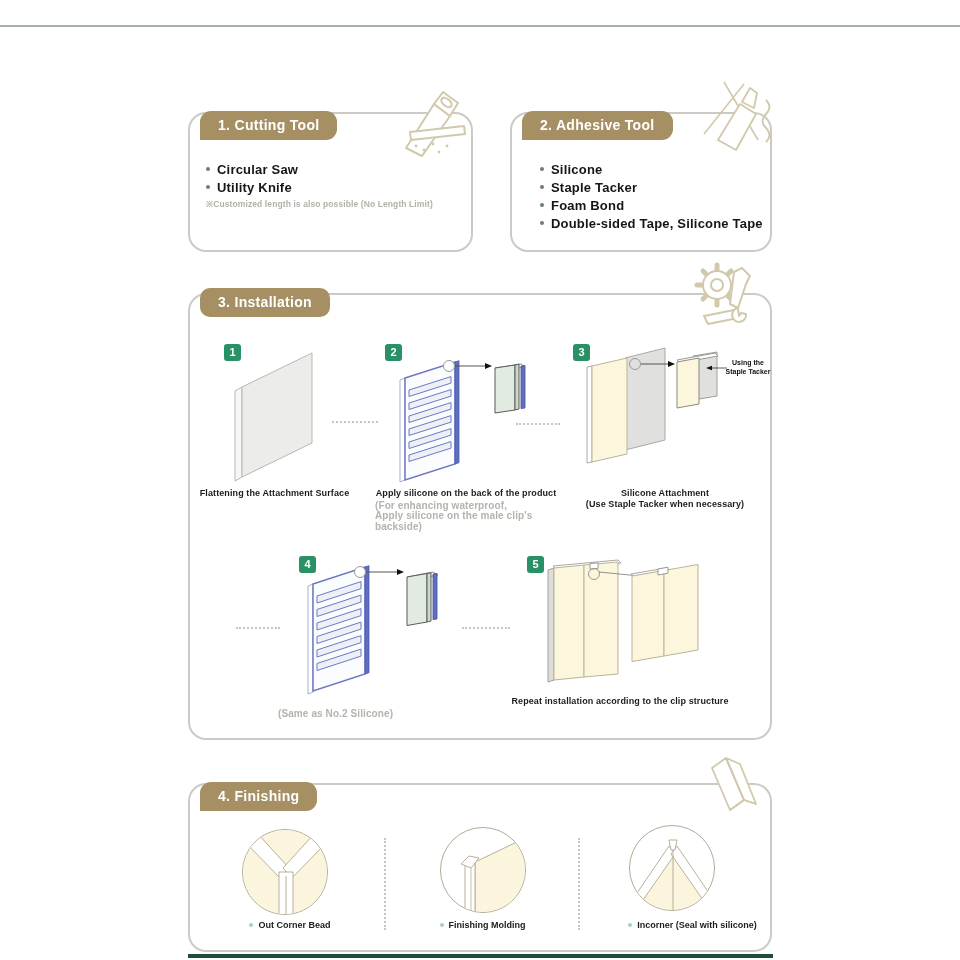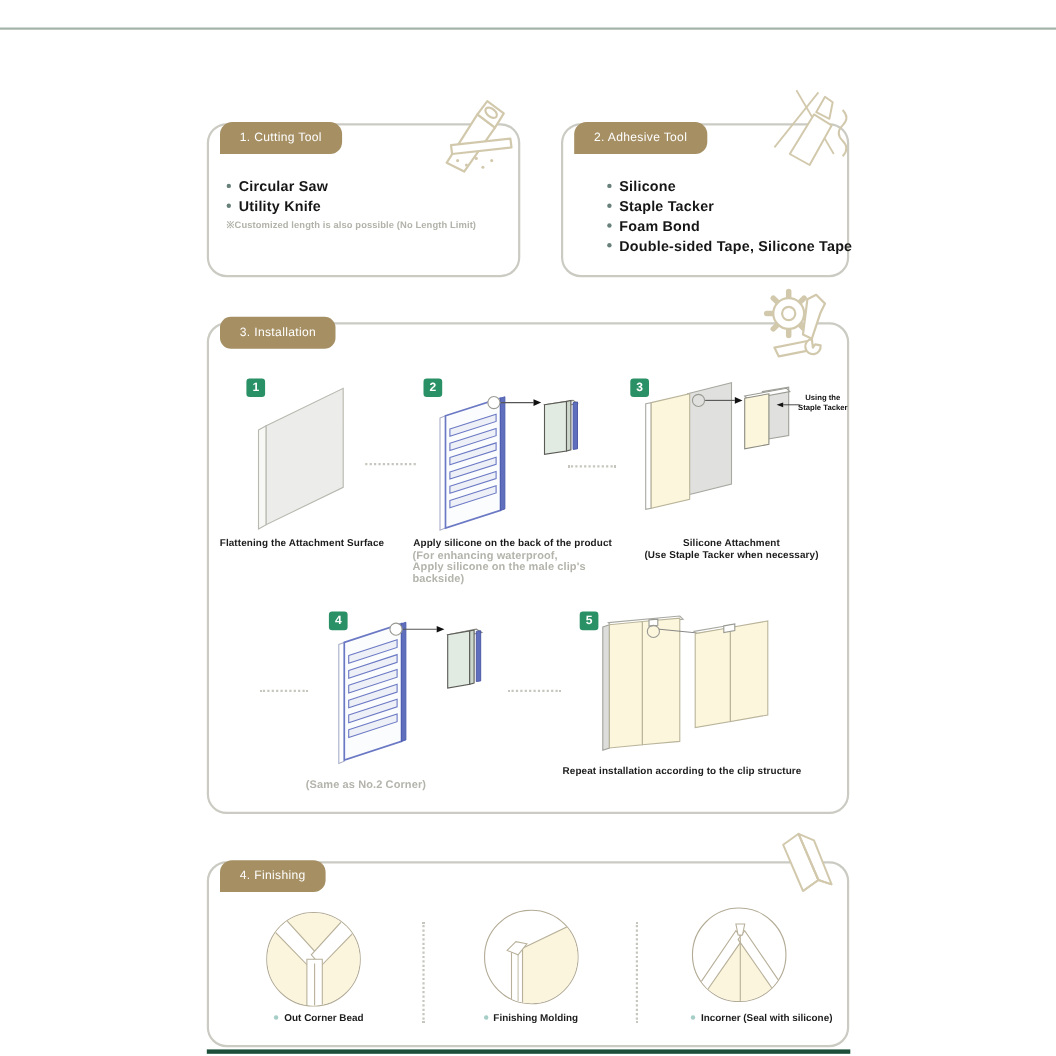--- a/index.html
+++ b/index.html
@@ -13,22 +13,22 @@
     background:#2a9065; border-radius:13px; color:#fff; font-weight:bold; font-size:25px;
     letter-spacing:1px; text-align:center; line-height:51px; z-index:2; }
 
   
   .sec-box { position:absolute; border:2px solid #cbcbc3; border-radius:18px; background:#fff; }
   #box-cutting  { left:188px; top:112px; width:285px; height:140px; }
   #box-adhesive { left:510px; top:112px; width:262px; height:140px; }
   #box-install  { left:188px; top:293px; width:584px; height:447px; }
   #box-finish   { left:188px; top:783px; width:584px; height:169px; }
 
-  .sec-label { position:absolute; height:29px; background:#a58f63; color:#fff; font-weight:normal;
-    font-size:11px; line-height:29px; padding:0 18px; border-radius:11px 11px 11px 0;
+  .sec-label { position:absolute; height:29px; background:#a58f63; color:#fff; font-weight:bold;
+    font-size:14px; line-height:29px; padding:0 18px; border-radius:11px 11px 11px 0;
     letter-spacing:.3px; z-index:3; }
 
   
   .tool-list { position:absolute; }
   .tool-item { display:flex; align-items:center; gap:7px; height:18px; font-weight:bold;
     font-size:13px; color:#161616; letter-spacing:.2px; }
   .dot { width:4px; height:4px; border-radius:50%; background:#68807a; flex:0 0 auto; }
   .note { color:#b2b2aa; font-size:8.5px; font-weight:bold; margin-top:2px; letter-spacing:.1px; }
 
   
@@ -101,21 +101,21 @@
       <line x1="6" y1="54" x2="46" y2="4"></line>
       <line x1="26" y1="2" x2="60" y2="60"></line>
     </g>
     <g fill="#ffffff" stroke="#d2c9ad" stroke-width="1.8" stroke-linejoin="round">
       <polygon points="20,60 42,24 58,34 38,70"></polygon>
       <polygon points="44,22 52,8 59,13 56,28"></polygon>
     </g>
     <path d="M68,20 q7,7 0,14 q-7,7 0,14 q7,7 0,14" fill="none" stroke="#d2c9ad" stroke-width="1.8"></path>
   </svg>
 
-  <div class="tool-list" style="left:552px; top:160px;">
+  <div class="tool-list" style="left:540px; top:160px;">
     <div class="tool-item">
       <span class="dot"></span>
       <span>Silicone</span>
     </div>
     <div class="tool-item">
       <span class="dot"></span>
       <span>Staple Tacker</span>
     </div>
     <div class="tool-item">
       <span class="dot"></span>
@@ -242,21 +242,21 @@
   <div class="dots-h" style="left:236px; top:627px; width:44px;"></div>
   <div class="dots-h" style="left:462px; top:627px; width:48px;"></div>
 
   <div class="cap" style="left:197px; top:488px; width:155px;">Flattening the Attachment Surface</div>
   <div class="cap" style="left:375px; top:488px; width:182px;">Apply silicone on the back of the product</div>
   <div class="cap-sub" style="left:375px; top:500px; width:182px;">(For enhancing waterproof,</div>
   <div class="cap-sub" style="left:375px; top:510px; width:182px;">Apply silicone on the male clip's backside)</div>
   <div class="cap" style="left:570px; top:488px; width:190px;">Silicone Attachment</div>
   <div class="cap" style="left:570px; top:499px; width:190px;">(Use Staple Tacker when necessary)</div>
 
-  <div class="cap-sub" style="left:278px; top:708px; width:210px;">(Same as No.2 Corner)</div>
+  <div class="cap-sub" style="left:278px; top:708px; width:210px;">(Same as No.2 Silicone)</div>
   <div class="cap" style="left:510px; top:696px; width:220px;">Repeat installation according to the clip structure</div>
 
   <div class="sec-box" id="box-finish"></div>
   <div class="sec-label" style="left:200px; top:782px;">4. Finishing</div>
 
   <svg width="64" height="66" viewBox="0 0 64 66" style="left:700px; top:754px;">
     <g fill="#ffffff" stroke="#d2c9ad" stroke-width="1.8" stroke-linejoin="round">
       <polygon points="12,14 26,4 44,46 30,56"></polygon>
       <polygon points="26,4 40,10 56,50 44,46"></polygon>
       <polyline points="30,56 44,46 56,50" fill="none"></polyline>

